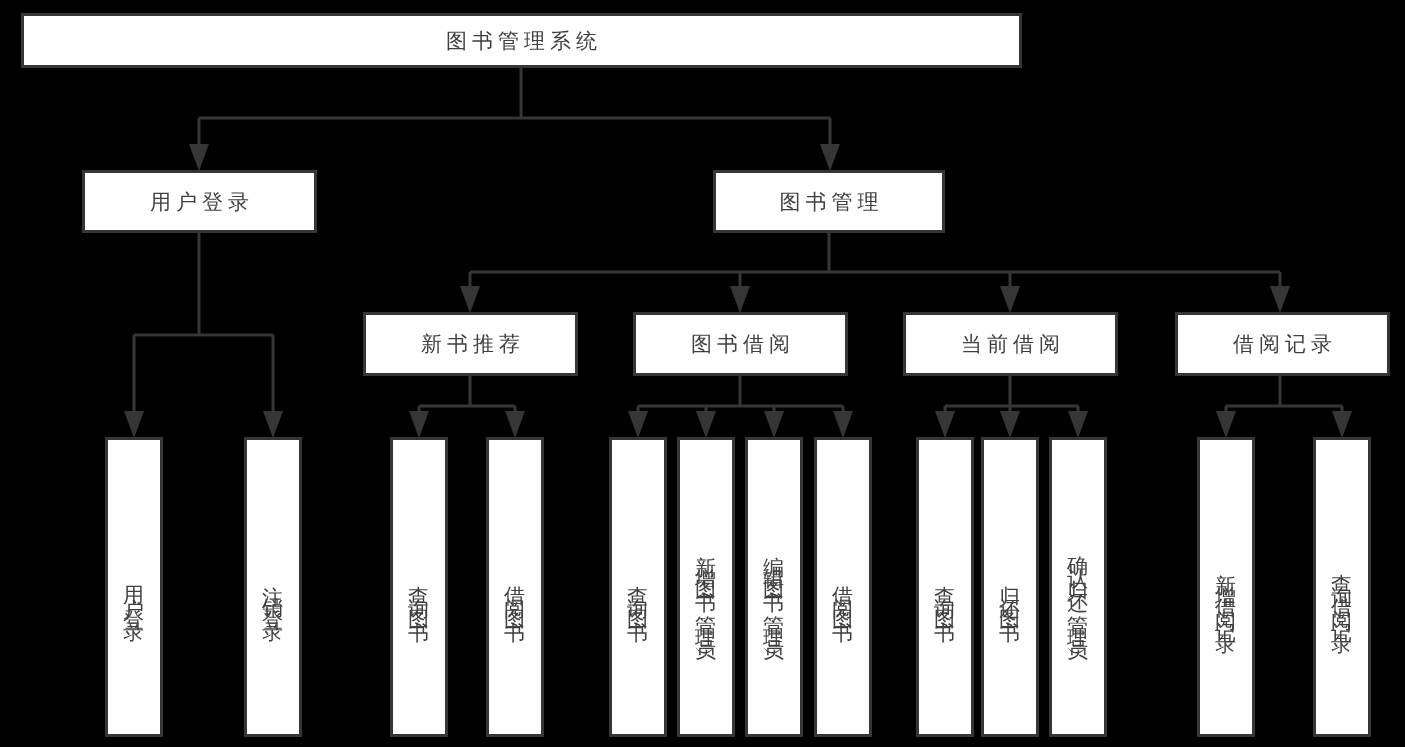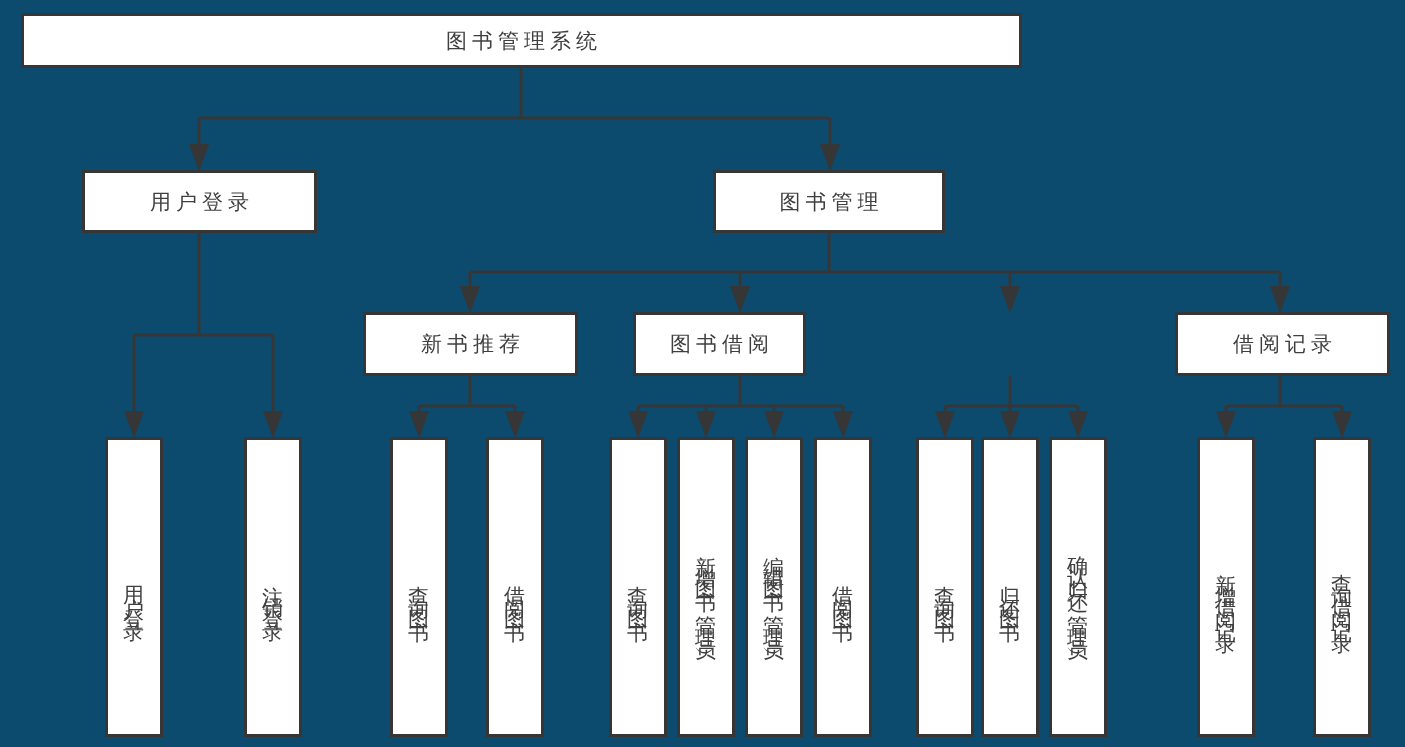--- a/index.html
+++ b/index.html
@@ -1,20 +1,20 @@
 <!DOCTYPE html>
 <html><head>
 <meta charset="utf-8">
 <style>
   html, body { margin: 0; padding: 0; background: #ffffff; }
   .stage {
     position: relative;
     width: 1405px;
     height: 747px;
-    background: #0c4a6e;
+    background: #000000;
     overflow: hidden;
     font-family: "Liberation Sans", sans-serif;
   }
   .connectors {
     position: absolute;
     left: 0; top: 0;
     width: 1405px; height: 747px;
   }
   .node {
     position: absolute;
@@ -90,21 +90,22 @@
       <polygon points="1332,411 1352,411 1342,438"></polygon>
     </g>
   </svg>
 
   <div class="node hnode" style="left:21px; top:13px; width:1001px; height:55px;">图书管理系统</div>
 
   <div class="node hnode" style="left:82px; top:170px; width:235px; height:63px;">用户登录</div>
   <div class="node hnode" style="left:363px; top:312px; width:215px; height:64px;">新书推荐</div>
 
   <div class="node hnode" style="left:713px; top:170px; width:232px; height:63px;">图书管理</div>
-  <div class="node hnode" style="left:633px; top:312px; width:173px; height:64px;">图书借阅</div>
+  <div class="node hnode" style="left:633px; top:312px; width:215px; height:64px;">图书借阅</div>
+  <div class="node hnode" style="left:903px; top:312px; width:215px; height:64px;">当前借阅</div>
   <div class="node hnode" style="left:1175px; top:312px; width:215px; height:64px;">借阅记录</div>
 
   <div class="node vnode" style="left:105px; top:437px; width:58px; height:300px;">用户登录</div>
   <div class="node vnode" style="left:244px; top:437px; width:58px; height:300px;">注销登录</div>
 
   <div class="node vnode" style="left:390px; top:437px; width:58px; height:300px;">查询图书</div>
   <div class="node vnode" style="left:486px; top:437px; width:58px; height:300px;">借阅图书</div>
 
   <div class="node vnode" style="left:609px; top:437px; width:58px; height:300px;">查询图书</div>
   <div class="node vnode" style="left:677px; top:437px; width:58px; height:300px;">新增图书（管理员）</div>

